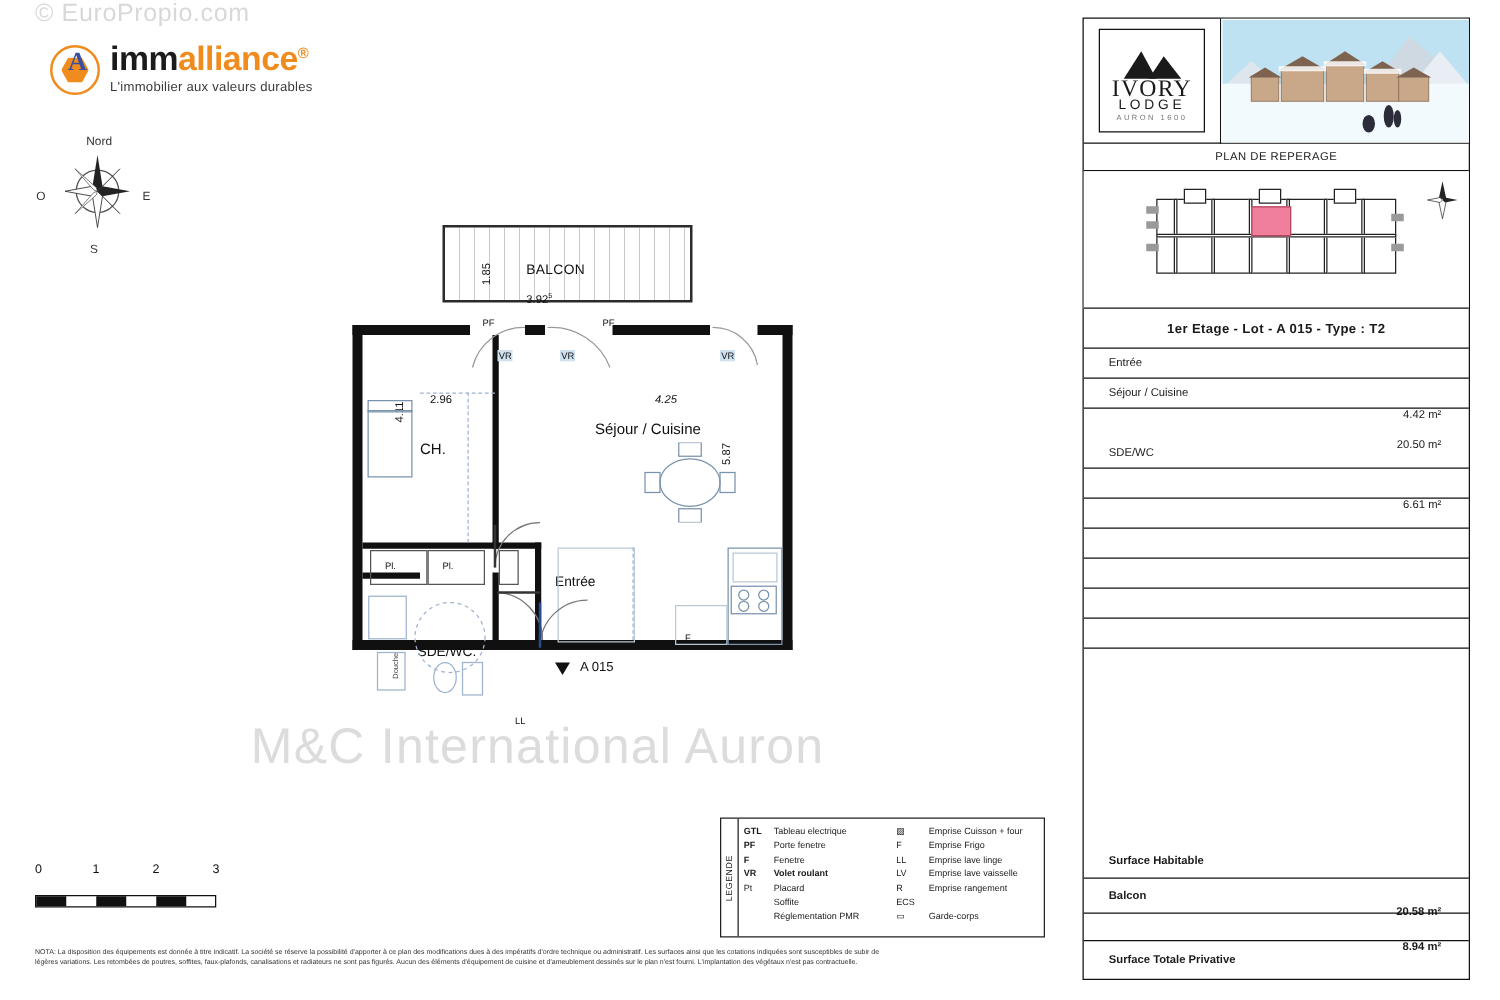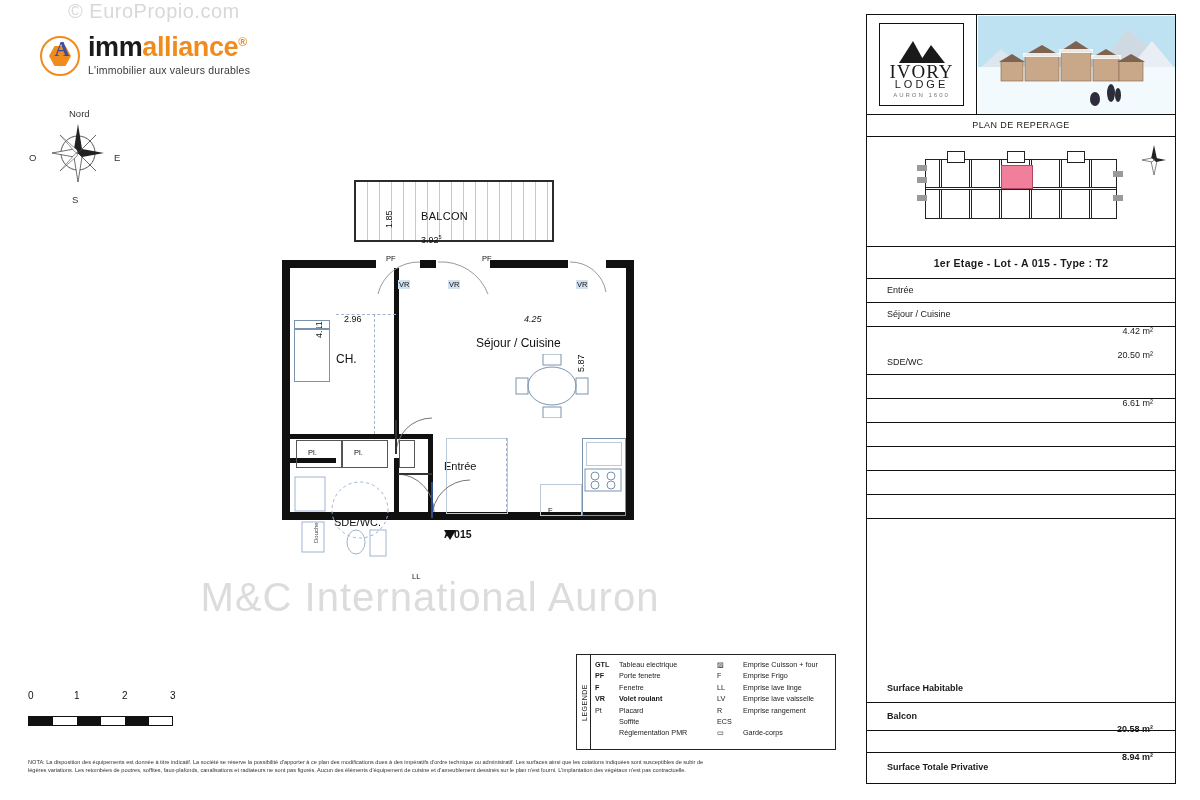--- a/index.html
+++ b/index.html
@@ -6,21 +6,21 @@
   body {
     width:1200px; height:800px; position:relative;
     background:#ffffff;
     font-family:"Liberation Sans", sans-serif;
     color:#1a1a1a;
     overflow:hidden;
   }
   .abs { position:absolute; }
 
   
-  #wm-top { left:28px; top:0px; font-size:20px; color:#d8d8d8; letter-spacing:.5px;margin-left:40px; }
+  #wm-top { left:28px; top:0px; font-size:20px; color:#d8d8d8; letter-spacing:.5px; }
   #wm-big {
     left:0; top:575px; width:860px; text-align:center;
     font-size:40px; color:#dcdcdc; font-weight:400; letter-spacing:1px;
   }
 
   
   #logo-block { left:40px; top:32px; width:260px; height:52px; }
   #logo-mark {
     position:absolute; left:0; top:4px; width:40px; height:40px;
     border-radius:50%; border:2px solid #f08c1e; box-sizing:border-box;
@@ -272,21 +272,21 @@
     <rect x="8" y="46" width="22" height="30" fill="none" stroke="#9fb3cf"></rect>
     <text x="13" y="66" font-size="6" fill="#444" transform="rotate(-90 19 61)">Douche</text>
     <ellipse cx="62" cy="66" rx="9" ry="12" fill="none" stroke="#9fb3cf"></ellipse>
     <rect x="76" y="54" width="16" height="26" fill="none" stroke="#9fb3cf"></rect>
   </svg>
   <div class="tag" style="left:116px; top:386px;"></div>
 
   <svg style="position:absolute; left:168px; top:352px; width:12px; height:12px;" viewBox="0 0 12 12">
     <polygon points="6,12 0,2 12,2" fill="#111"></polygon>
   </svg>
-  <div class="lbl" style="left:168px; top:352px; font-weight:bold; font-size:10.5px;">A 015</div>
+  <div class="lbl" style="left:188px; top:352px; font-weight:normal; font-size:10.5px;">A 015</div>
 </div>
 
 <div class="abs" id="scale">
   <div class="ticks">
     <span style="left:0px;">0</span>
     <span style="left:46px;">1</span>
     <span style="left:94px;">2</span>
     <span style="left:142px;">3</span>
   </div>
   <div class="bar">

